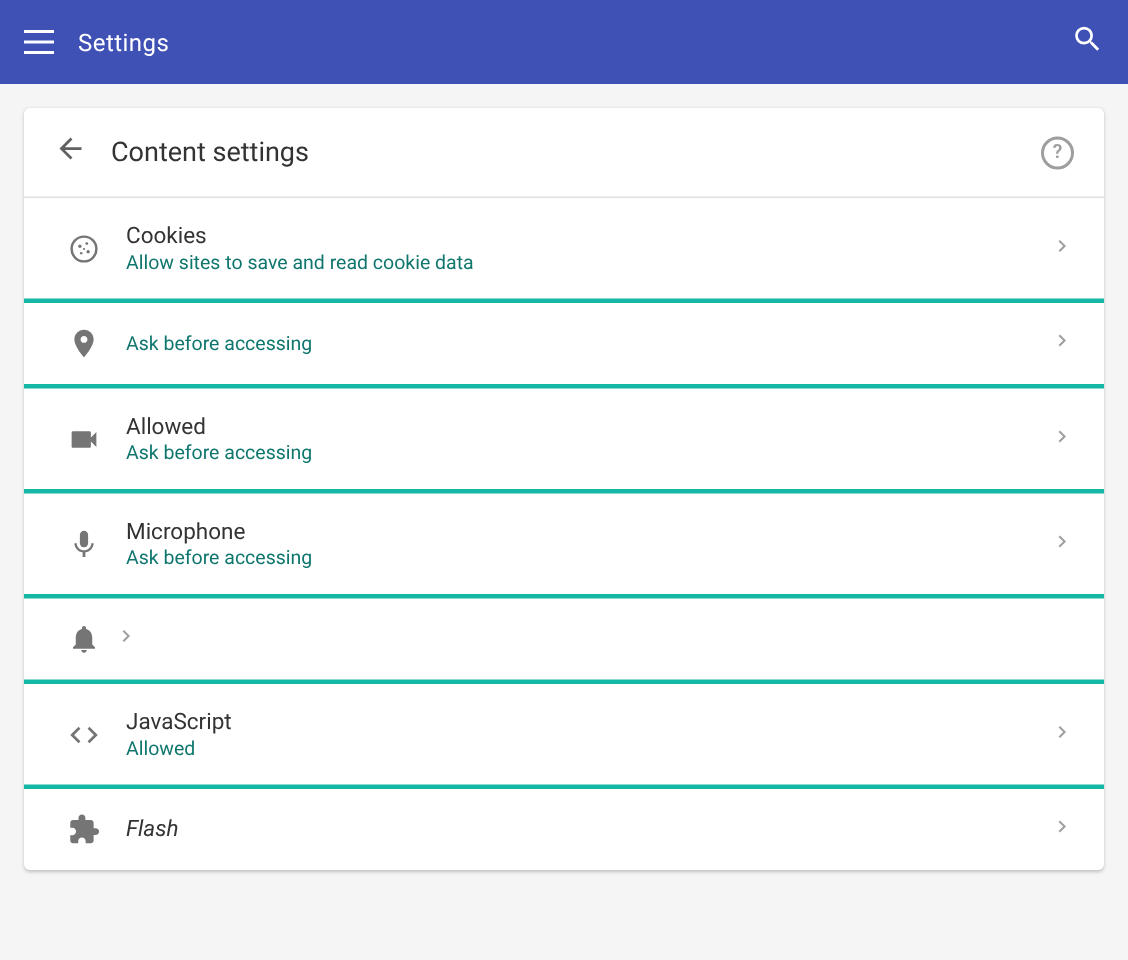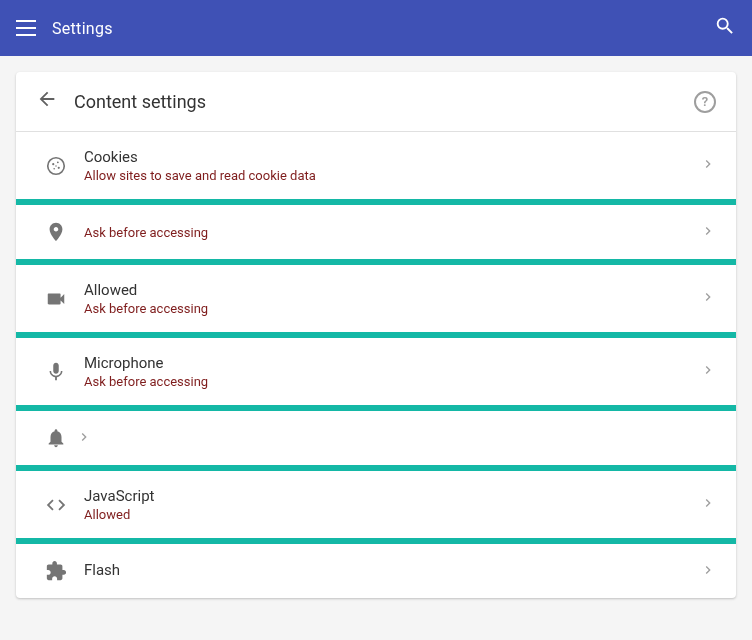--- a/index.html
+++ b/index.html
@@ -108,27 +108,28 @@
     }
 
     .settings-list {
       list-style: none;
     }
 
     .settings-item {
       display: flex;
       align-items: center;
       padding: 16px 20px;
-      border-bottom: 6px solid #14b8a6;
+      border-bottom: 3px solid #14b8a6;
       cursor: pointer;
       transition: background 0.15s;
     }
 
     .settings-item:last-child {
       border-bottom: none;
+      font-style: italic;
     }
 
     .item-icon {
       width: 40px;
       display: flex;
       align-items: center;
       justify-content: center;
       flex-shrink: 0;
     }
 
@@ -145,21 +146,21 @@
 
     .item-title {
       font-size: 15px;
       color: #333;
       font-weight: 400;
       margin-bottom: 2px;
     }
 
     .item-subtitle {
       font-size: 13px;
-      color: #7f1d1d;
+      color: #0f766e;
     }
 
     .chevron-icon {
       color: #9e9e9e;
       font-size: 14px;
       flex-shrink: 0;
     }
 
     .chevron-icon svg {
       fill: #9e9e9e;

